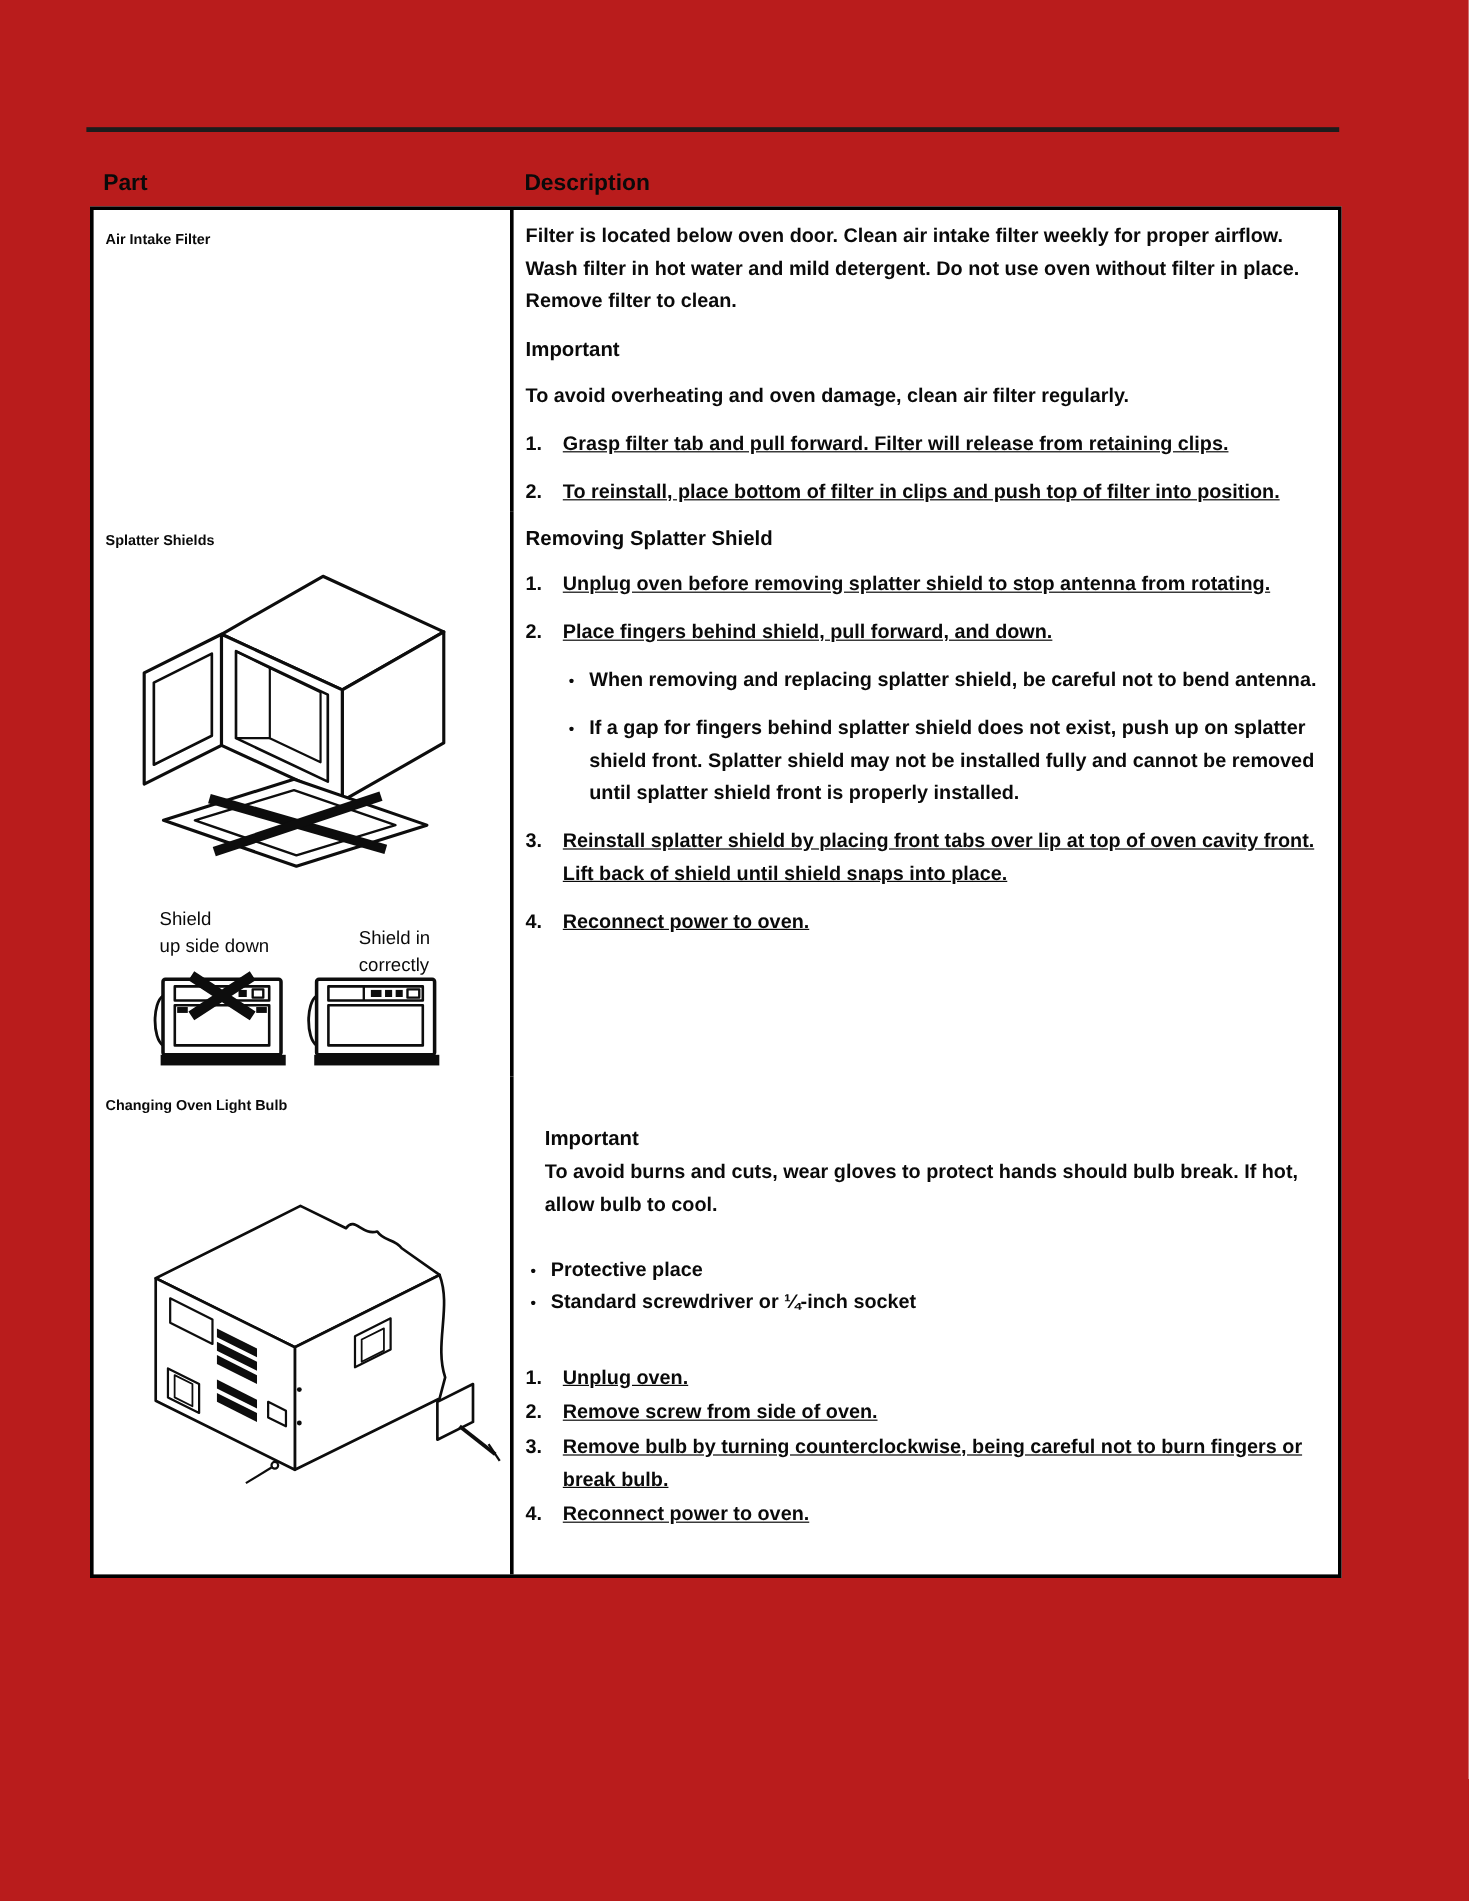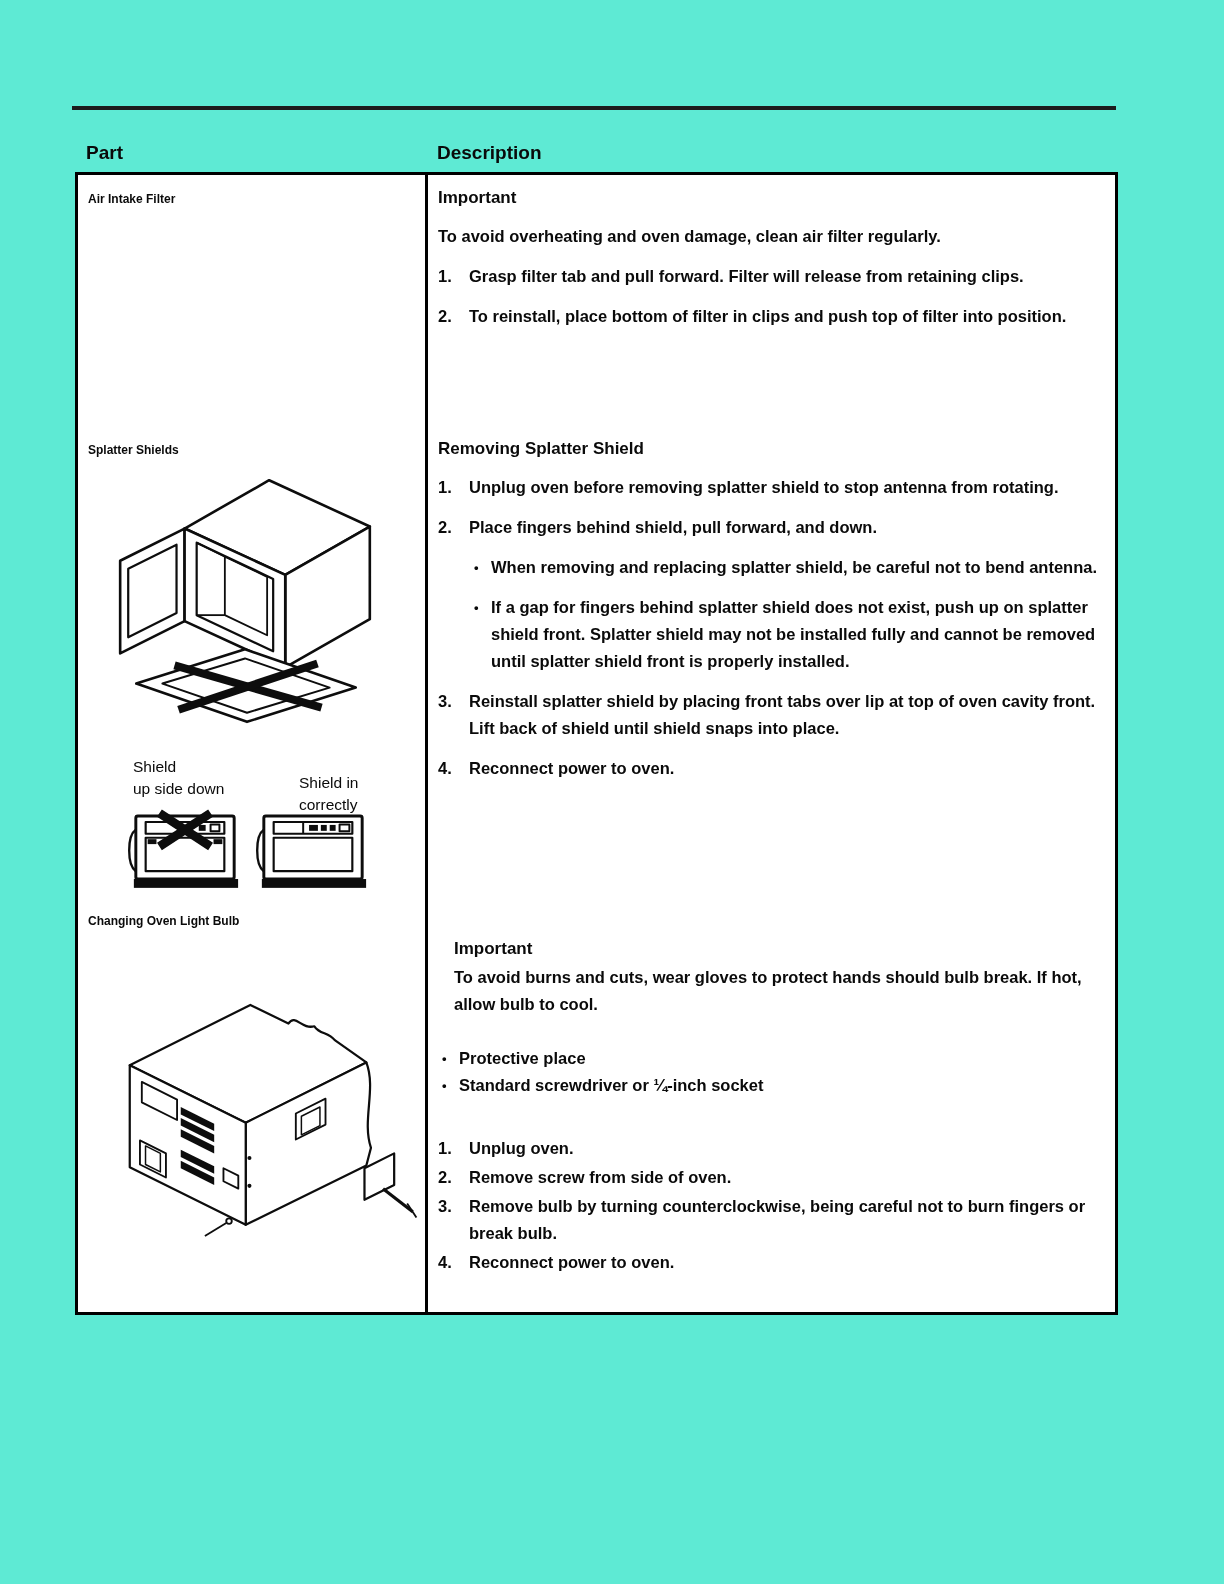--- a/index.html
+++ b/index.html
@@ -1,19 +1,19 @@
 <!DOCTYPE html>
 <html><head>
 <meta charset="utf-8">
 <style>
   html,body{margin:0;padding:0;background:#ffffff;}
   .page{
     position:relative;
     width:1224px;height:1584px;
-    background:#5eead4;
+    background:#b91c1c;
     font-family:"Liberation Sans","DejaVu Sans",sans-serif;
     color:#0a0a0a;
     overflow:hidden;
   }
   .top-rule{
     position:absolute;left:72px;top:106px;width:1044px;height:4px;
     background:#1c1c1c;
   }
   .col-head{
     position:absolute;top:142px;
@@ -44,21 +44,21 @@
   .mini-head{
     font-size:17px;font-weight:bold;line-height:27px;
     margin:0 0 12px 0;
   }
   .step{
     display:flex;align-items:flex-start;
     font-size:16.5px;font-weight:bold;line-height:27px;
     margin:0 0 13px 0;
   }
   .step .num{flex:0 0 31px;}
-  .step .txt{flex:1;}
+  .step .txt{flex:1;text-decoration:underline;}
   .steps-tight .step{margin:0 0 2px 0;}
   .bullet{
     display:flex;align-items:flex-start;
     font-size:16.5px;font-weight:bold;line-height:27px;
     margin:0 0 13px 0;
     padding-left:36px;
   }
   .bullet .marker{flex:0 0 17px;font-size:13px;line-height:27px;}
   .bullet .txt{flex:1;}
   .bullet-tight{margin:0;padding-left:4px;}
@@ -87,20 +87,21 @@
 
   <div class="col-head part">Part</div>
   <div class="col-head desc">Description</div>
 
   <div class="parts-table">
 
     <div class="cell part-cell row-a">
       <div class="part-title">Air Intake Filter</div>
     </div>
     <div class="cell desc-cell row-a">
+      <p class="body-p">Filter is located below oven door. Clean air intake filter weekly for proper airflow. Wash filter in hot water and mild detergent. Do not use oven without filter in place. Remove filter to clean.</p>
       <p class="mini-head">Important</p>
       <p class="body-p">To avoid overheating and oven damage, clean air filter regularly.</p>
       <div class="step">
         <span class="num">1.</span>
         <span class="txt">Grasp filter tab and pull forward. Filter will release from retaining clips.</span>
       </div>
       <div class="step">
         <span class="num">2.</span>
         <span class="txt">To reinstall, place bottom of filter in clips and push top of filter into position.</span>
       </div>

